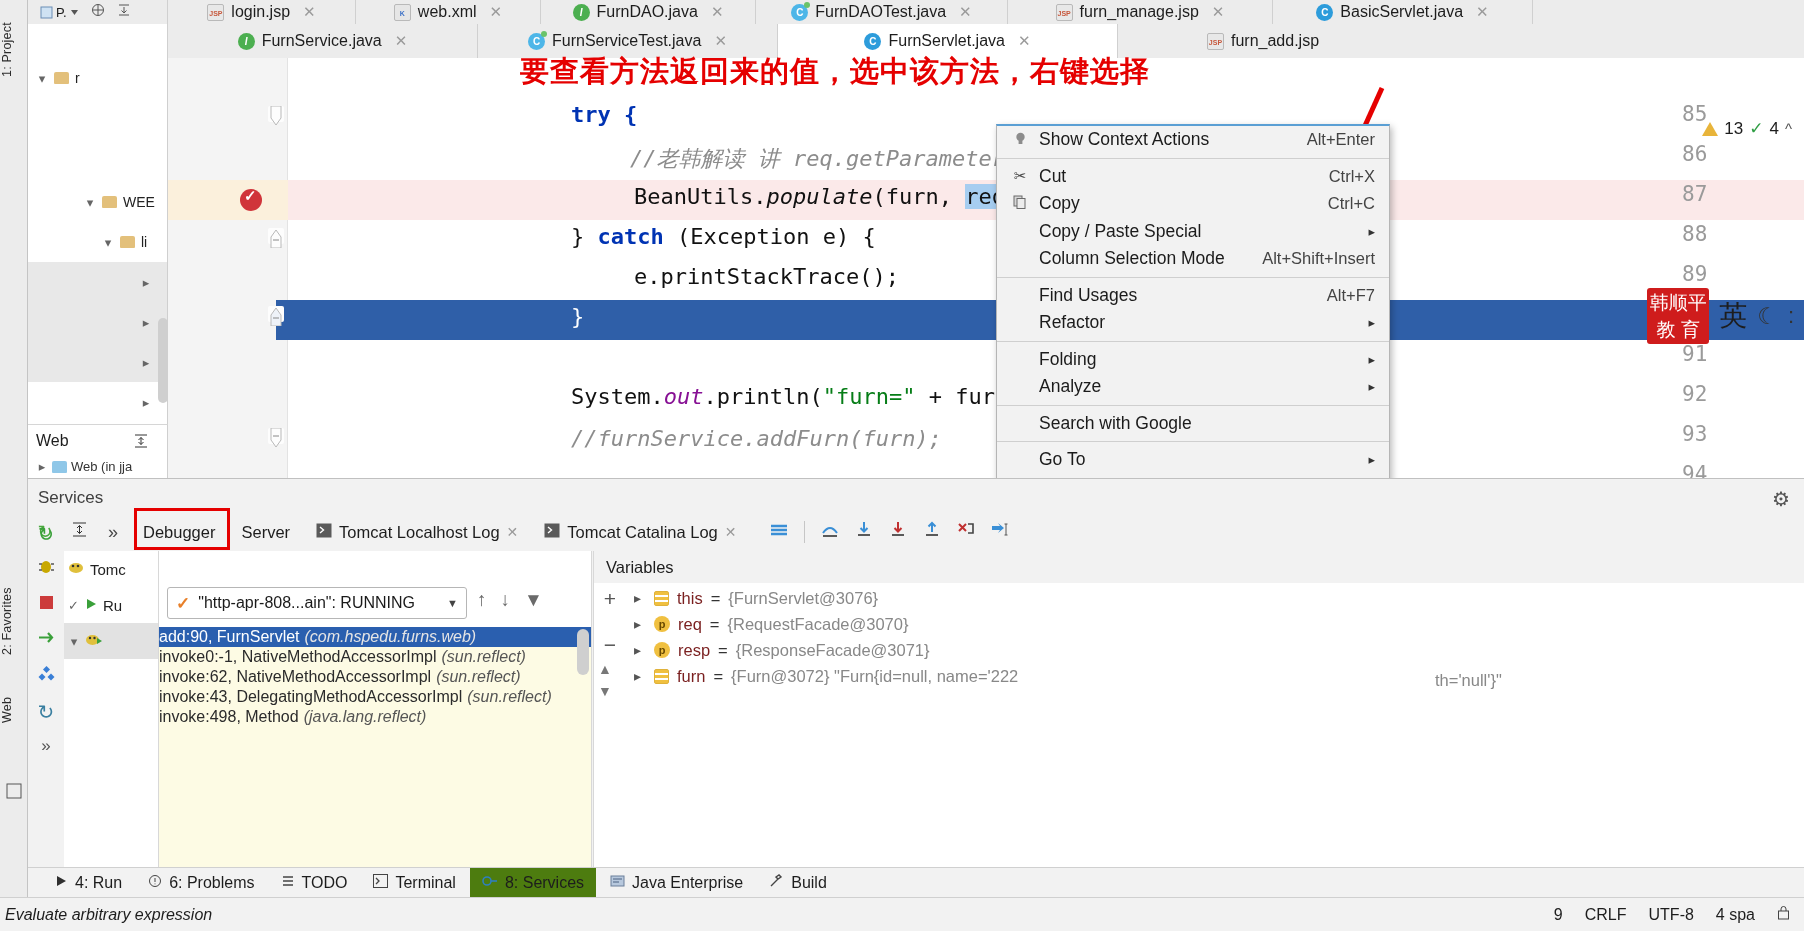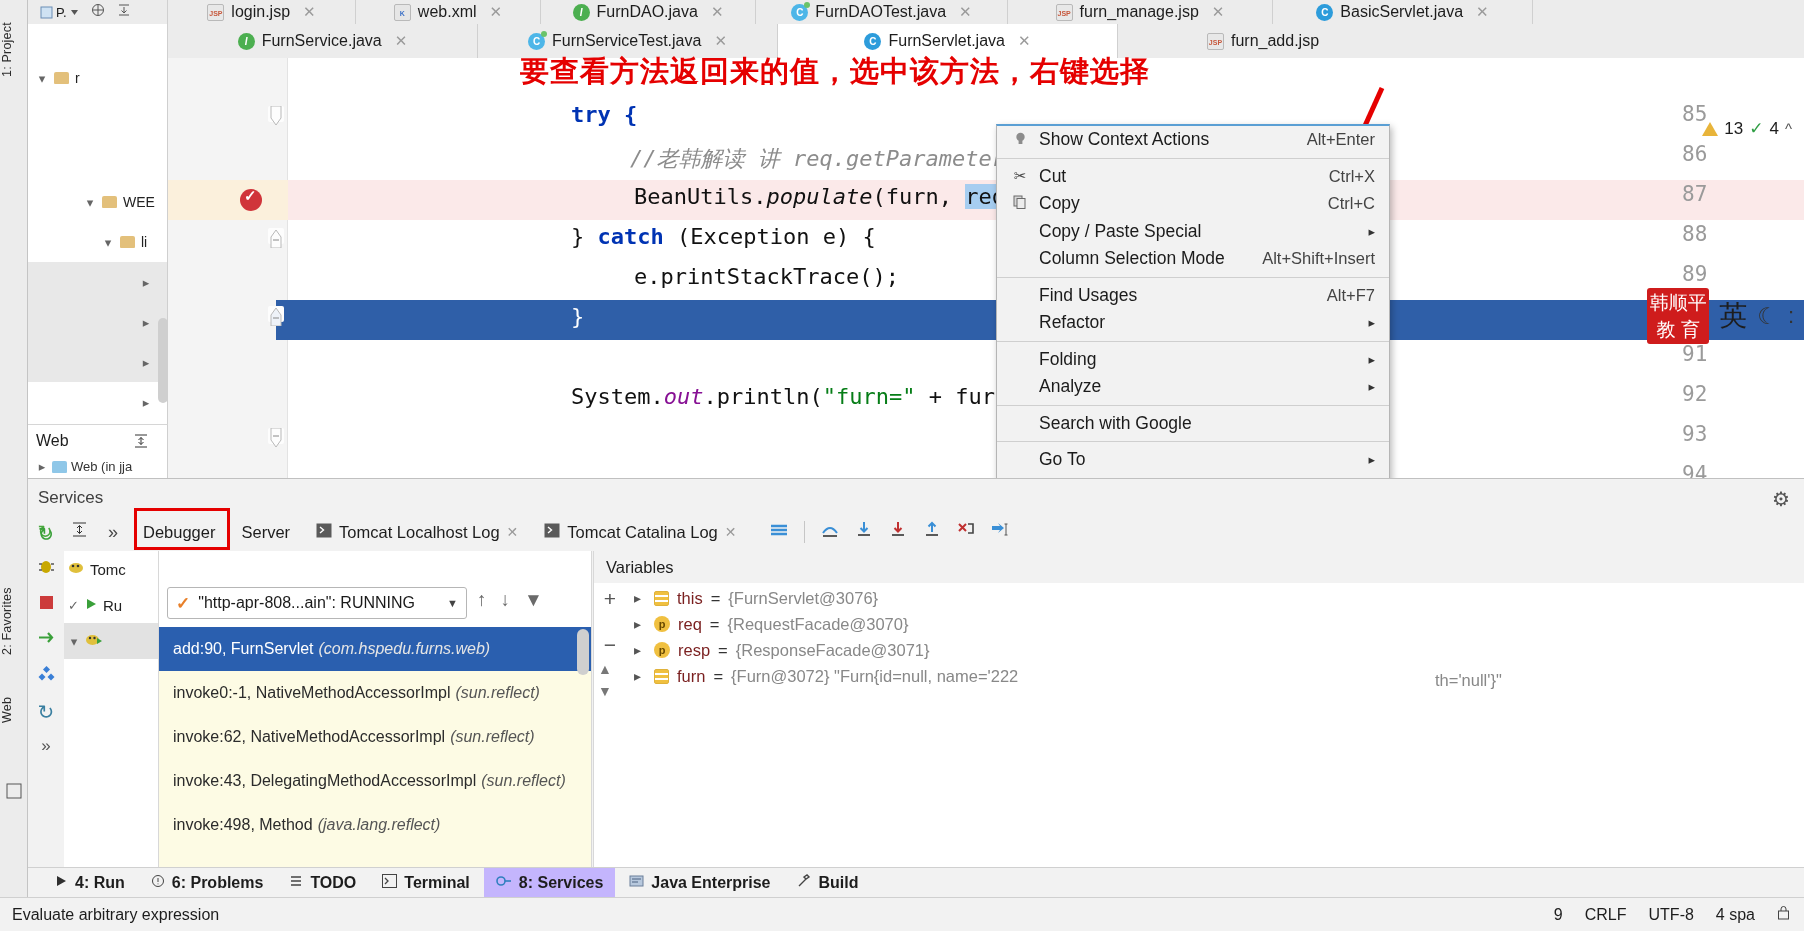--- a/index.html
+++ b/index.html
@@ -260,21 +260,21 @@
     position: absolute; left: 8px; top: 36px; width: 300px; height: 32px;
     background: #fff; border: 1px solid #b6b6b6; border-radius: 3px;
     display: flex; align-items: center; gap: 8px; padding: 0 8px; font-size: 16px;
   }
   .thread-sel .tick { color: #e8802a; font-size: 17px; font-weight: bold; }
   .thread-sel .cb { margin-left: auto; font-size: 11px; color: #444; }
   .frame-arrows { position: absolute; left: 318px; top: 38px; display: flex; gap: 14px;
                   font-size: 19px; color: #6a6a6a; }
   .frame-list { position: absolute; left: 0; top: 76px; right: 0; bottom: 0;
                 background: #fdfbe4; overflow: hidden; }
-  .frame-item { height: 44px; display: flex; align-items: center; padding-left: 14px;
+  .frame-item { height: 20px; display: flex; align-items: center; 
                 font-size: 16px; color: #2b2b2b; white-space: nowrap; }
   .frame-item.sel { background: #2a5faf; color: #ffffff; }
   .frame-item i { font-style: italic; color: #555; margin-left: 5px; }
   .frame-item.sel i { color: #e5e5e5; }
   .frames-scroll { position: absolute; right: 2px; top: 78px; width: 12px; bottom: 2px; }
   .frames-scroll .thumb { position:absolute; top:0; left:0; width:12px; height:46px; background:#cfcfcf; border-radius:6px;}
 
   .vars-pane {
     position: absolute; left: 565px; top: 72px; right: 0; bottom: 34px;
     background: #ffffff; border-left: 1px solid #d8d8d8;
@@ -294,30 +294,30 @@
           color: #6a4a00; font-size: 11px; text-align: center; line-height: 16px; font-weight: bold;}
   .var-name { color: #7a1f1f; }
   .var-eq { color: #333; }
   .var-val { color: #888; }
 
   
   .bottombar {
     position: absolute; left: 28px; bottom: 34px; width: 1776px; height: 30px;
     background: #f2f2f2; border-top: 1px solid #d0d0d0;
     display: flex; align-items: center; gap: 2px; padding-left: 14px;
-    font-size: 16px; color: #1d1d1d; font-weight: bold;
+    font-size: 16px; color: #1d1d1d;
   }
   .bb-item { display: flex; align-items: center; gap: 7px; padding: 0 12px; height: 30px; }
-  .bb-item.active { background: #c4b5fd; }
+  .bb-item.active { background: #4d7c0f; }
   .statusbar {
     position: absolute; left: 0; bottom: 0; width: 1804px; height: 34px;
     background: #f2f2f2; border-top: 1px solid #d0d0d0;
     display: flex; align-items: center; font-size: 16px; color: #1d1d1d;
   }
-  .sb-left { padding-left: 12px; }
+  .sb-left { padding-left: 5px; font-style: italic; }
   .sb-right { margin-left: auto; display: flex; align-items: center; gap: 22px; padding-right: 14px; }
 
   
   .cursor { position: absolute; left: 1078px; top: 518px; width: 18px; height: 26px; }
 </style>
 </head>
 <body>
 
 <div id="root">
 
@@ -515,20 +515,21 @@
     <div class="codeline" style="left:466px;top:126px;"><span style="color:#111;">BeanUtils.</span><span class="mth">populate</span><span>(furn, </span><span class="selbg">req.getPara</span></div>
 
     <div class="codeline" style="left:403px;top:166px;"><span>} </span><span class="kw">catch</span><span> (Exception e) {</span></div>
 
     <div class="codeline" style="left:466px;top:206px;">e.printStackTrace();</div>
 
     <div class="codeline" style="left:403px;top:246px;color:#ffffff;">}</div>
 
     <div class="codeline" style="left:403px;top:326px;"><span>System.</span><span class="fld">out</span><span>.println(</span><span class="str">"furn="</span><span> + furn);</span></div>
 
+    <div class="codeline cmt" style="left:403px;top:368px;">//furnService.addFurn(furn);</div>
 
     <div class="codeline" style="left:1055px;top:126px;color:#111;">d=null, name</div>
 
     <div class="inspect">
       <span class="warn-tri"></span>
       <span style="color:#1d1d1d;">13</span>
       <span class="ok-chk">✓</span>
       <span style="color:#1d1d1d;">4</span>
       <span style="color:#555;font-size:15px;">^</span>
     </div>

